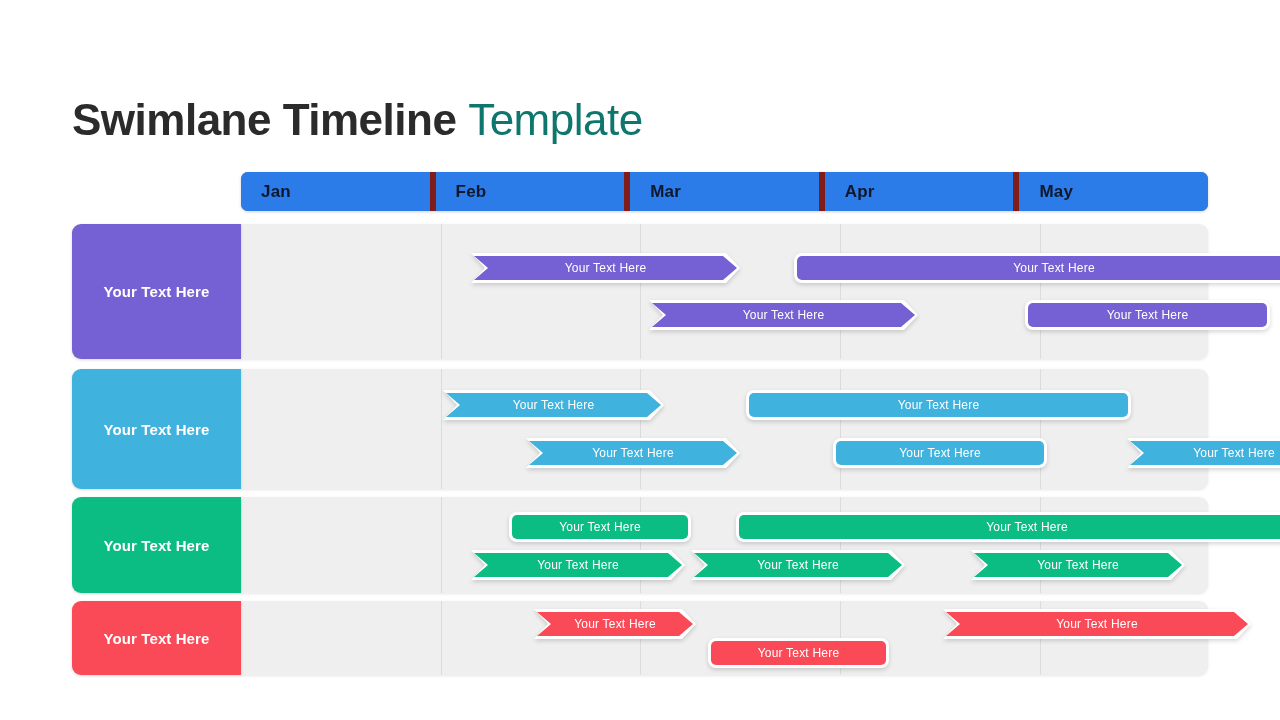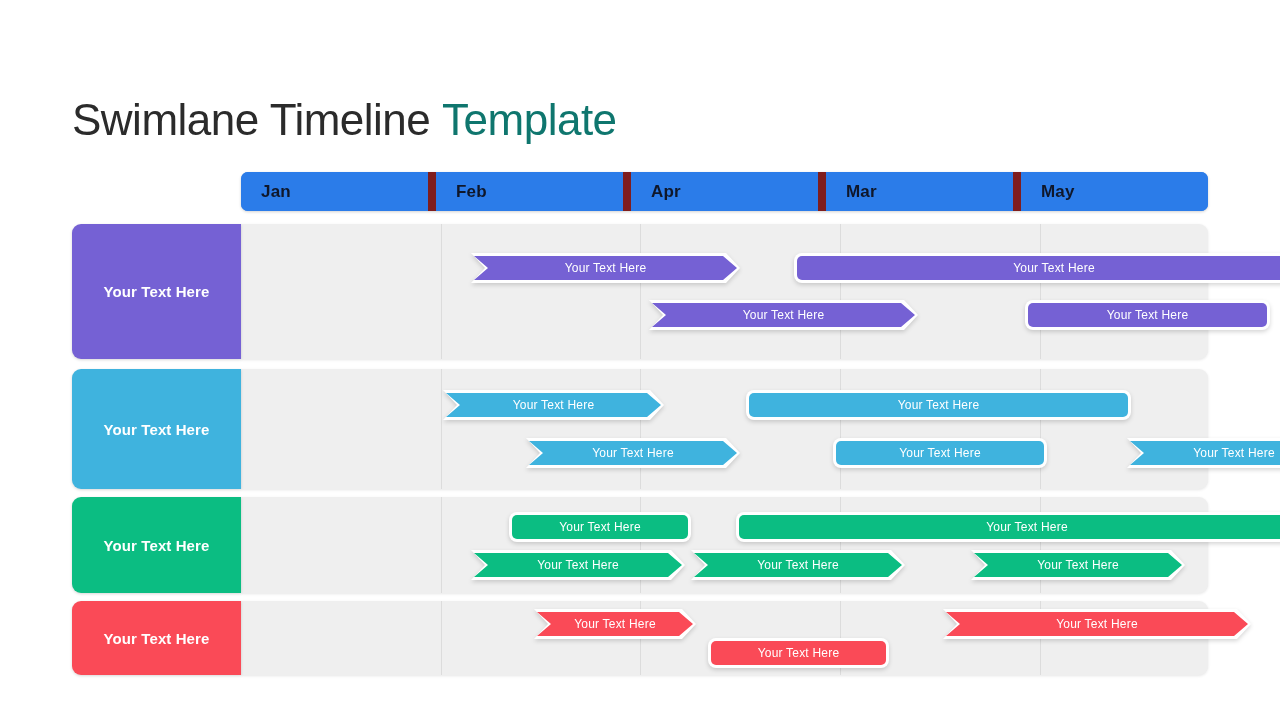--- a/index.html
+++ b/index.html
@@ -19,21 +19,21 @@
   #page-title {
     position: absolute;
     left: 72px;
     top: 62px;
     font-size: 44px;
     line-height: 58px;
     color: #2b2b2b;
     white-space: nowrap;
     letter-spacing: -0.5px;
   }
-  #page-title .t-bold { font-weight: normal; }
+  #page-title .t-bold { font-weight: bold; }
   #page-title .t-light { font-weight: normal; color: #0f766e; }
 
   
   #timeline {
     position: absolute;
     left: 0;
     top: 0;
     width: 1280px;
     height: 720px;
   }
@@ -53,21 +53,21 @@
   }
   .month-cell {
     flex: 1 1 0;
     position: relative;
     background: #2b7ce9;
     display: flex;
     align-items: center;
     box-sizing: border-box;
     padding-left: 20px;
   }
-  .month-cell + .month-cell { border-left: 8px solid #7f1d1d; }
+  .month-cell + .month-cell { border-left: 6px solid #7f1d1d; }
   .month-label {
     color: #0f172a;
     font-size: 17px;
     font-weight: bold;
     letter-spacing: 0.2px;
   }
 
   
   .lane {
     position: absolute;
@@ -162,24 +162,24 @@
   </h1>
 
   <div id="month-header" style="background: rgb(43, 124, 233);">
       <div class="month-cell" style="background: rgb(43, 124, 233);">
         <span class="month-label">Jan</span>
       </div>
       <div class="month-cell" style="background: rgb(43, 124, 233);">
         <span class="month-label">Feb</span>
       </div>
       <div class="month-cell" style="background: rgb(43, 124, 233);">
+        <span class="month-label">Mar</span>
+      </div>
+      <div class="month-cell" style="background: rgb(43, 124, 233);">
         <span class="month-label">Apr</span>
-      </div>
-      <div class="month-cell" style="background: rgb(43, 124, 233);">
-        <span class="month-label">Mar</span>
       </div>
       <div class="month-cell" style="background: rgb(43, 124, 233);">
         <span class="month-label">May</span>
       </div>
     </div>
 
   <div id="lanes-container">
       <div class="lane" style="top: 224px; height: 135px;">
         <div class="lane-bg" style="background: rgb(239, 239, 239);">
           <div class="gridline" style="left: 200px; background: rgb(220, 220, 220);"></div>

